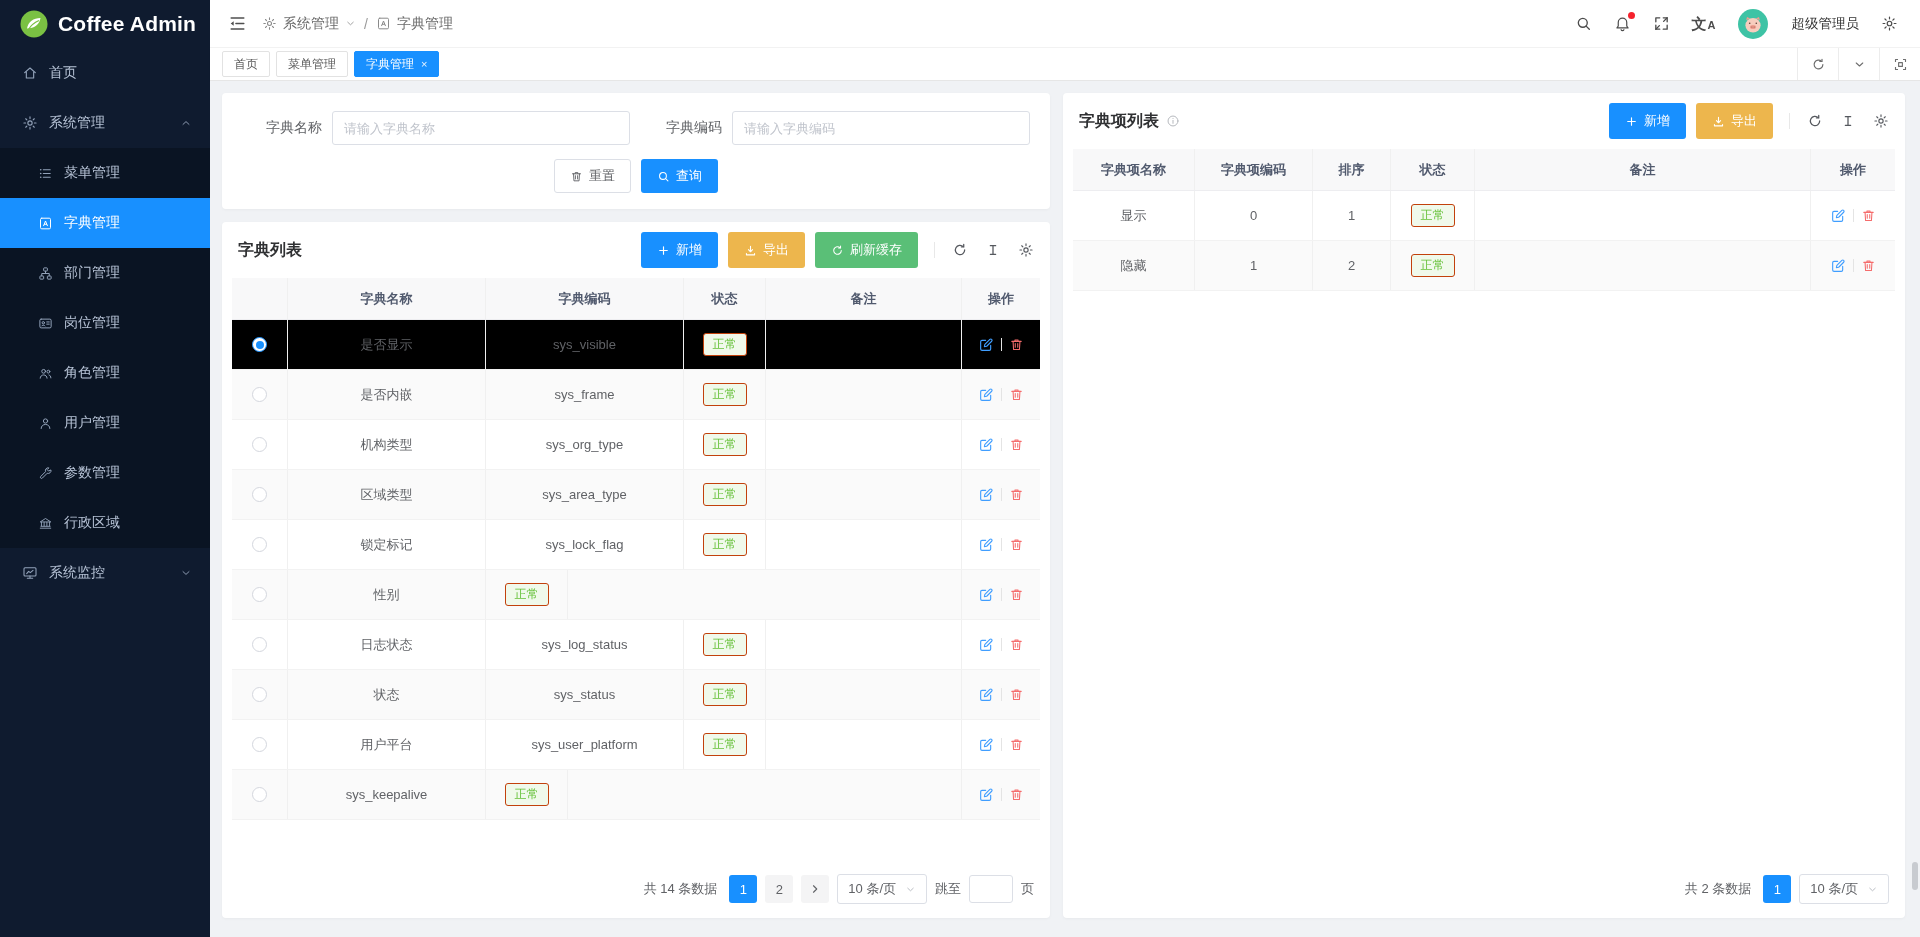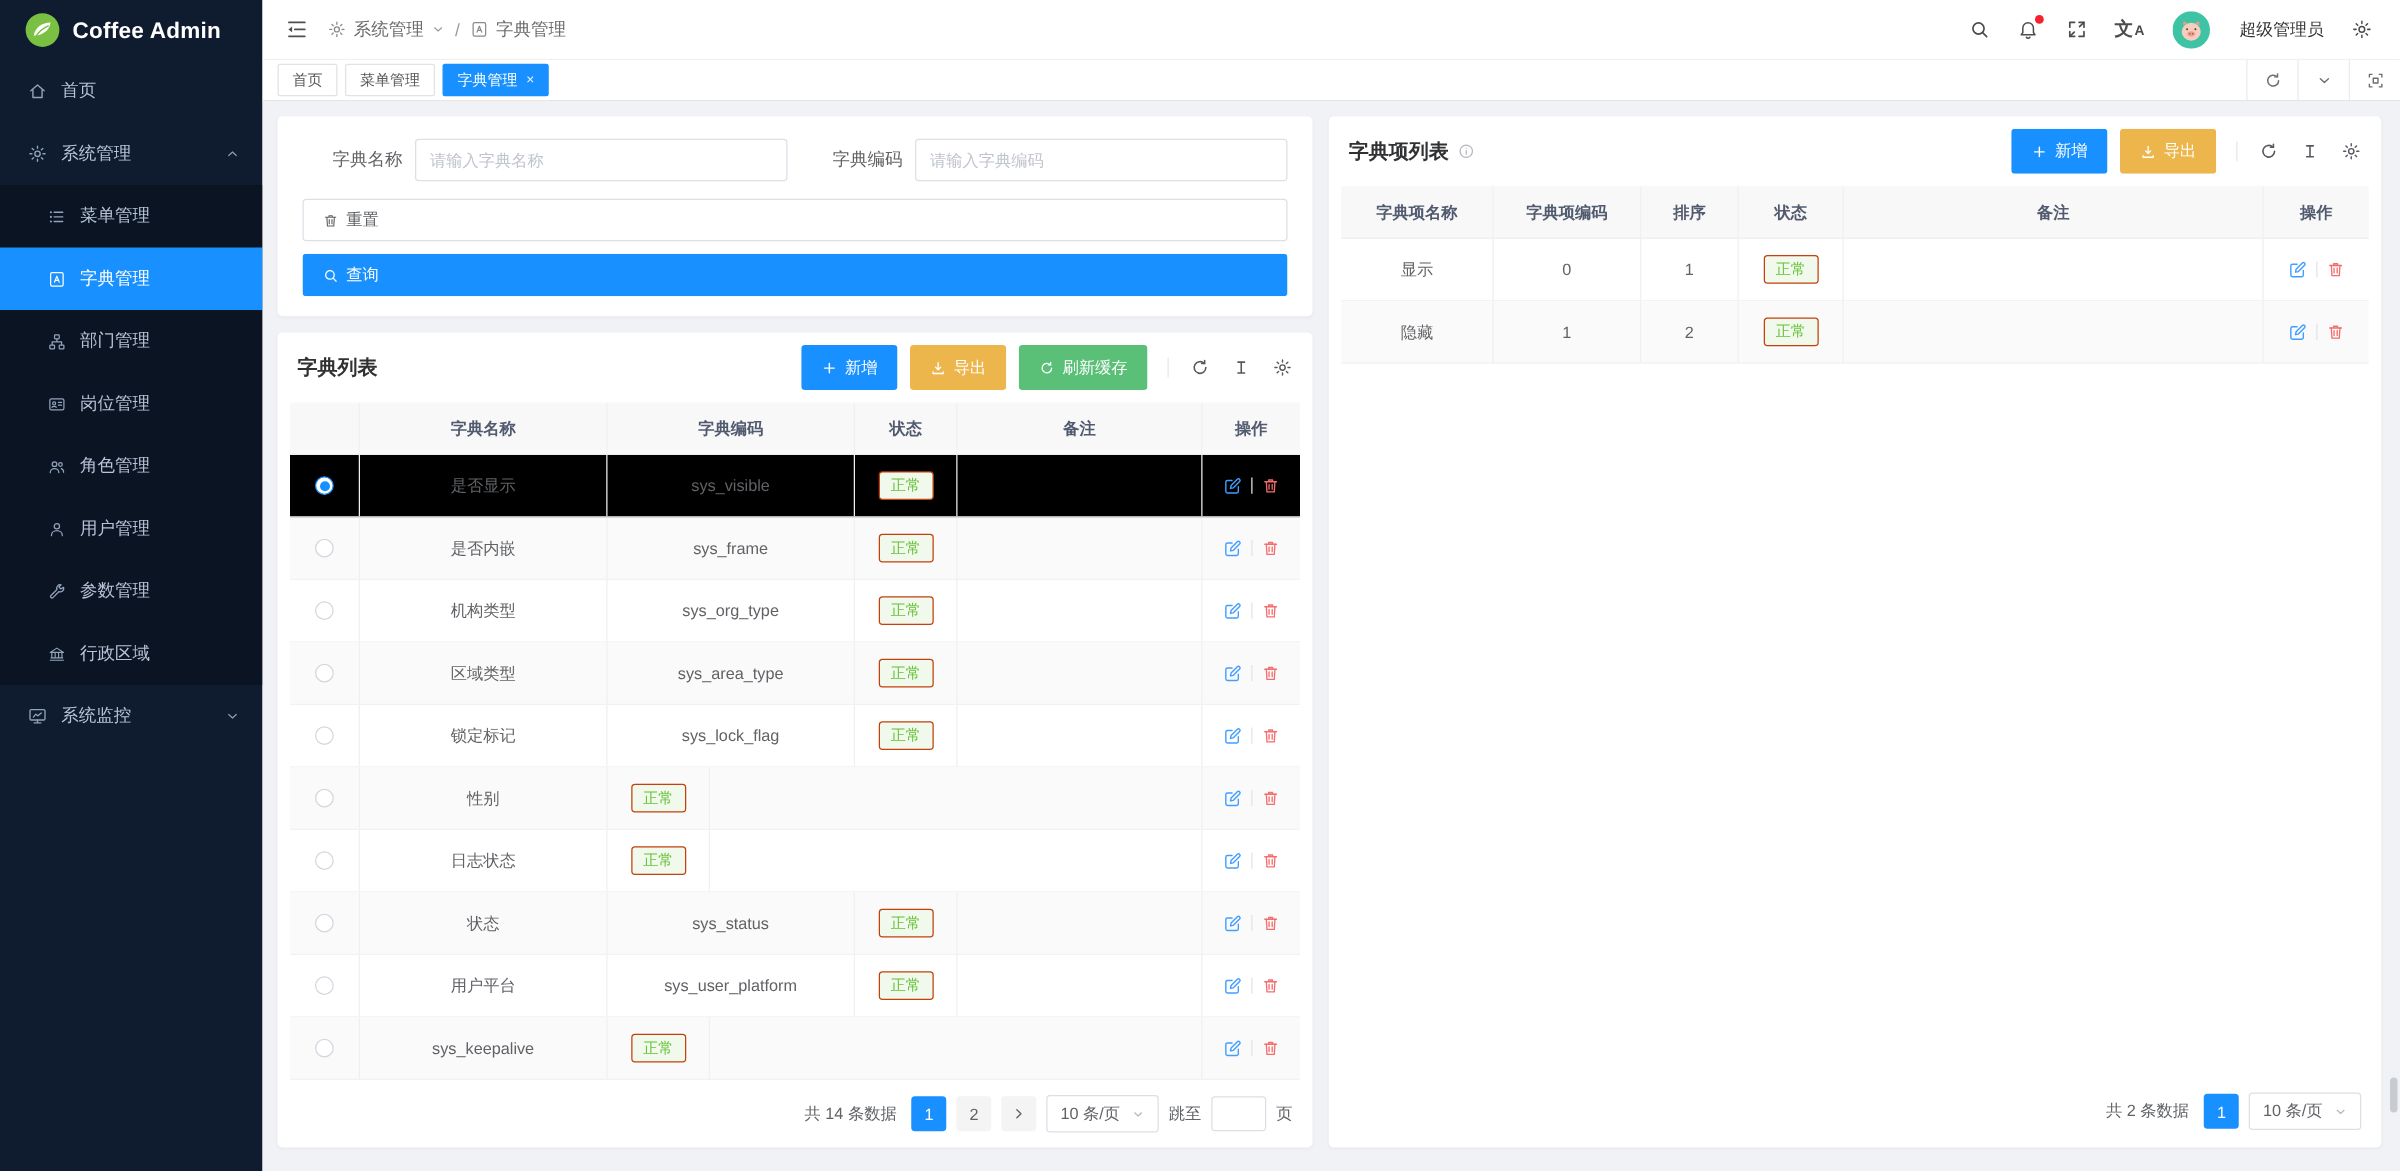--- a/index.html
+++ b/index.html
@@ -7,21 +7,21 @@
   body { font-family:"Liberation Sans","DejaVu Sans",sans-serif; font-size:14px; background:#f0f2f5; position:relative; color:#606266; }
   svg.ic { display:block; }
 
   
   .app { display:flex; height:100%; }
   .sidebar { width:210px; flex-shrink:0; background:#0f1b2f; color:#aebacd; display:flex; flex-direction:column; }
   .main { flex:1; min-width:0; display:flex; flex-direction:column; }
 
   
   .logo { height:48px; display:flex; align-items:center; gap:10px; padding-left:20px; }
-  .logo-text { color:#fff; font-size:18px; font-weight:bold; letter-spacing:.2px; }
+  .logo-text { color:#fff; font-size:21px; font-weight:bold; letter-spacing:.2px; }
   .menu { flex:1; }
   .menu-item { height:50px; display:flex; align-items:center; gap:11px; padding:0 18px 0 22px; font-size:14px; cursor:pointer; color:#b7c3d6; }
   .menu-item .mi-icon { color:#93a3ba; display:flex; }
   .menu-item .chev { margin-left:auto; color:#8b99af; display:flex; }
   .submenu { background:#0a1423; }
   .submenu .menu-item { padding-left:38px; }
   .menu-item.active { background:#1890ff; color:#fff; }
   .menu-item.active .mi-icon { color:#fff; }
 
   
@@ -55,21 +55,21 @@
   .right-col { flex:1; min-width:0; }
   .card { background:#fff; border-radius:4px; box-shadow:0 1px 3px rgba(0,0,0,.04); }
 
   
   .search-card { padding:18px 20px 16px; }
   .form-row { display:flex; gap:12px; }
   .field { flex:1; display:flex; align-items:center; }
   .field label { width:80px; text-align:right; margin-right:10px; color:#606266; font-size:14px; flex-shrink:0; }
   .field input { flex:1; min-width:0; height:34px; border:1px solid #dcdfe6; border-radius:3px; padding:0 11px; font-size:13px; color:#333; outline:none; }
   input::placeholder { color:#c0c4cc; }
-  .form-actions { margin-top:14px; display:flex; justify-content:center; gap:10px;flex-direction:column; }
+  .form-actions { margin-top:14px; display:flex; justify-content:center; gap:10px; }
 
   .btn { height:34px; border-radius:3px; font-size:13px; display:inline-flex; align-items:center; gap:6px; padding:0 15px; border:1px solid transparent; cursor:pointer; background:#fff; font-family:inherit; }
   .btn-ghost { border-color:#dcdfe6; color:#606266; }
   .btn-primary { background:#1890ff; color:#fff; }
   .btn-warning { background:#edb64d; color:#fff; }
   .btn-success { background:#5abf77; color:#fff; }
 
   
   .panel-card { display:flex; flex-direction:column; min-height:0; }
   .left-col .panel-card { flex:1; }
@@ -718,20 +718,21 @@
                         <use href="#i-trash"></use>
                       </svg>
                     </span>
     </div>
   </div>
                 <div class="trow">
     <div class="td lt-radio">
                     <span class="radio"></span>
                   </div>
     <div class="td lt-name">日志状态</div>
+    <div class="td lt-code">sys_log_status</div>
     <div class="td lt-status">
                     <span class="tag">正常</span>
                   </div>
     <div class="td lt-note"></div>
     <div class="td lt-ops">
       <span class="op-edit">
                       <svg class="ic" width="16" height="16">
                         <use href="#i-edit"></use>
                       </svg>
                     </span>

